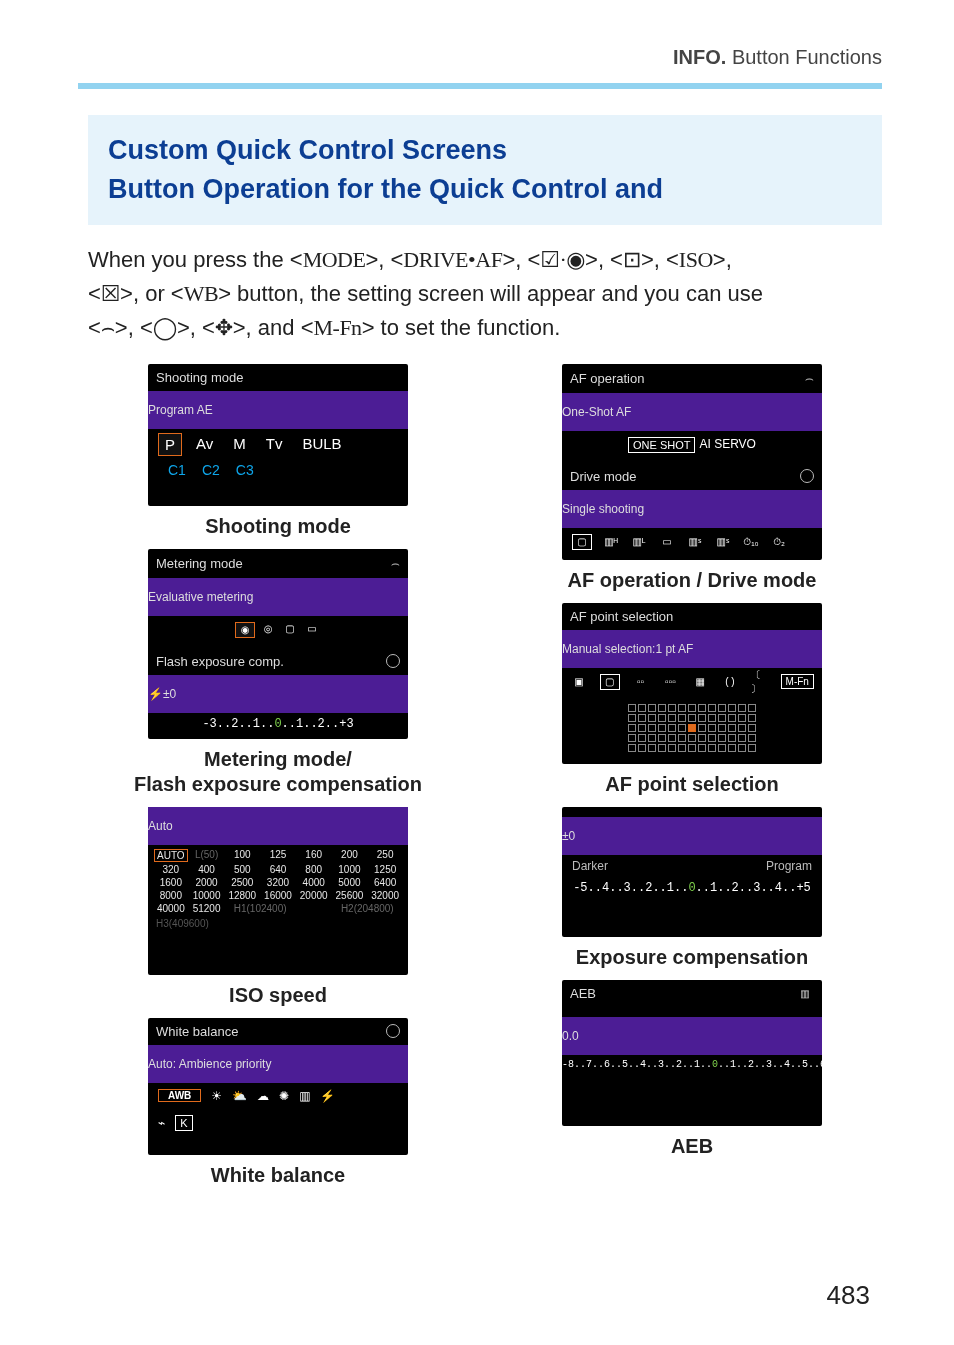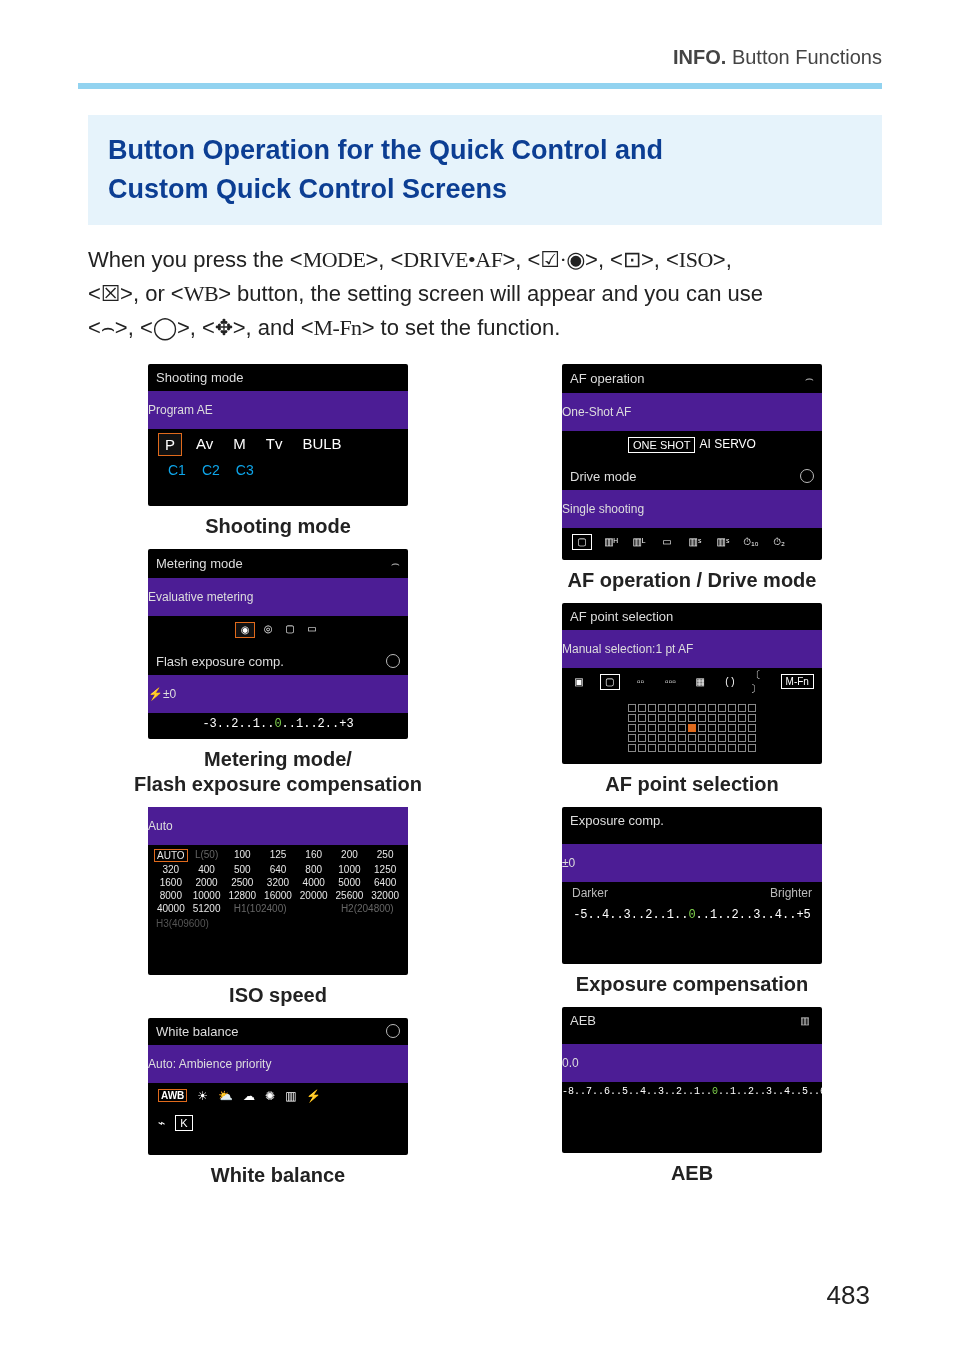--- a/index.html
+++ b/index.html
@@ -26,41 +26,41 @@
   .scale{font-family:Liberation Mono, monospace;font-size:12px;color:#fff;text-align:center;padding:4px 0 8px}
   .pointer{color:#7fd24c}
   .iso-grid{display:grid;grid-template-columns:repeat(7,1fr);gap:2px;padding:4px 6px;font-size:10px;text-align:center}
   .iso-grid div{color:#e7e7e7}
   .iso-grid .dim{color:#666}
   .iso-grid .seliso{border:1.5px solid #e06a1c}
   .pill{border:1.5px solid #fff;padding:1px 4px;font-size:11px}
   .flex-cent{display:flex;justify-content:center;gap:4px;padding:6px 0 10px}
   .small-icon{display:inline-flex;align-items:center;justify-content:center;width:18px;height:14px;font-size:10px}
   .wb-row{display:flex;gap:10px;padding:6px 10px;align-items:center;font-size:12px}
-  .wb-row .selwb{border:1.5px solid #e06a1c;padding:0 2px;font-size:10px;font-weight:bold}
+  .wb-row .selwb{border:1.5px solid #e06a1c;padding:0 9px;font-size:10px;font-weight:bold}
   .pgnum{position:absolute;bottom:34px;right:84px;font-size:26px;color:#222}
   .dial{width:12px;height:12px;border-radius:50%;border:1.5px solid #bbb}
   .arc{font-size:14px;color:#bbb}
   .afgrid{display:grid;grid-template-columns:repeat(13,8px);grid-auto-rows:8px;gap:2px;justify-content:center;padding:8px 0 12px}
   .afgrid div{width:6px;height:6px;border:1px solid #888}
   .afgrid .ctr{border-color:#e06a1c;background:#e06a1c}
   .exph{display:flex;justify-content:space-between;padding:4px 10px;font-size:12px;color:#bbb}
   .tiny{font-size:10px}
   .spacer-pad{height:18px}
 </style>
 </head>
 <body>
 
 <div class="page">
   <div class="brc"><span class="b">INFO.</span><span> Button Functions</span></div>
   <div class="hr"></div>
 
   <div class="heading-box">
+    <div class="t">Custom Quick Control Screens</div>
     <div class="t">Button Operation for the Quick Control and</div>
-    <div class="t">Custom Quick Control Screens</div>
   </div>
 
   <div class="intro">
     <span>When you press the &lt;</span><span class="btn-txt">MODE</span><span>&gt;, &lt;</span><span class="btn-txt">DRIVE•AF</span><span>&gt;, &lt;</span><span class="btn-txt">☑·◉</span><span>&gt;, &lt;</span><span class="btn-txt">⊡</span><span>&gt;, &lt;</span><span class="btn-txt">ISO</span><span>&gt;,</span><br>
     <span>&lt;</span><span class="btn-txt">☒</span><span>&gt;, or &lt;</span><span class="btn-txt">WB</span><span>&gt; button, the setting screen will appear and you can use</span><br>
     <span>&lt;</span><span class="btn-txt">⌢</span><span>&gt;, &lt;</span><span class="btn-txt">◯</span><span>&gt;, &lt;</span><span class="btn-txt">✥</span><span>&gt;, and &lt;</span><span class="btn-txt">M-Fn</span><span>&gt; to set the function.</span>
   </div>
 
   <div class="cols">
 
@@ -296,28 +296,25 @@
               <div></div>
               <div></div>
               <div></div>
           </div>
         </div>
         <div class="cap">AF point selection</div>
       </div>
 
       <div class="blk">
         <div class="panel">
-          <div class="hdr">
-              <span>Exposure comp.</span>
-            </div>
           <div style="height:10px"></div>
           <div class="sub">±0</div>
           <div class="exph">
               <span>Darker</span>
-              <span>Brighter</span>
+              <span>Program</span>
             </div>
           <div class="scale"><span>-5..4..3..2..1..</span><span class="pointer">0</span><span>..1..2..3..4..+5</span></div>
           <div style="height:34px"></div>
         </div>
         <div class="cap">Exposure compensation</div>
       </div>
 
       <div class="blk">
         <div class="panel">
           <div class="hdr">

